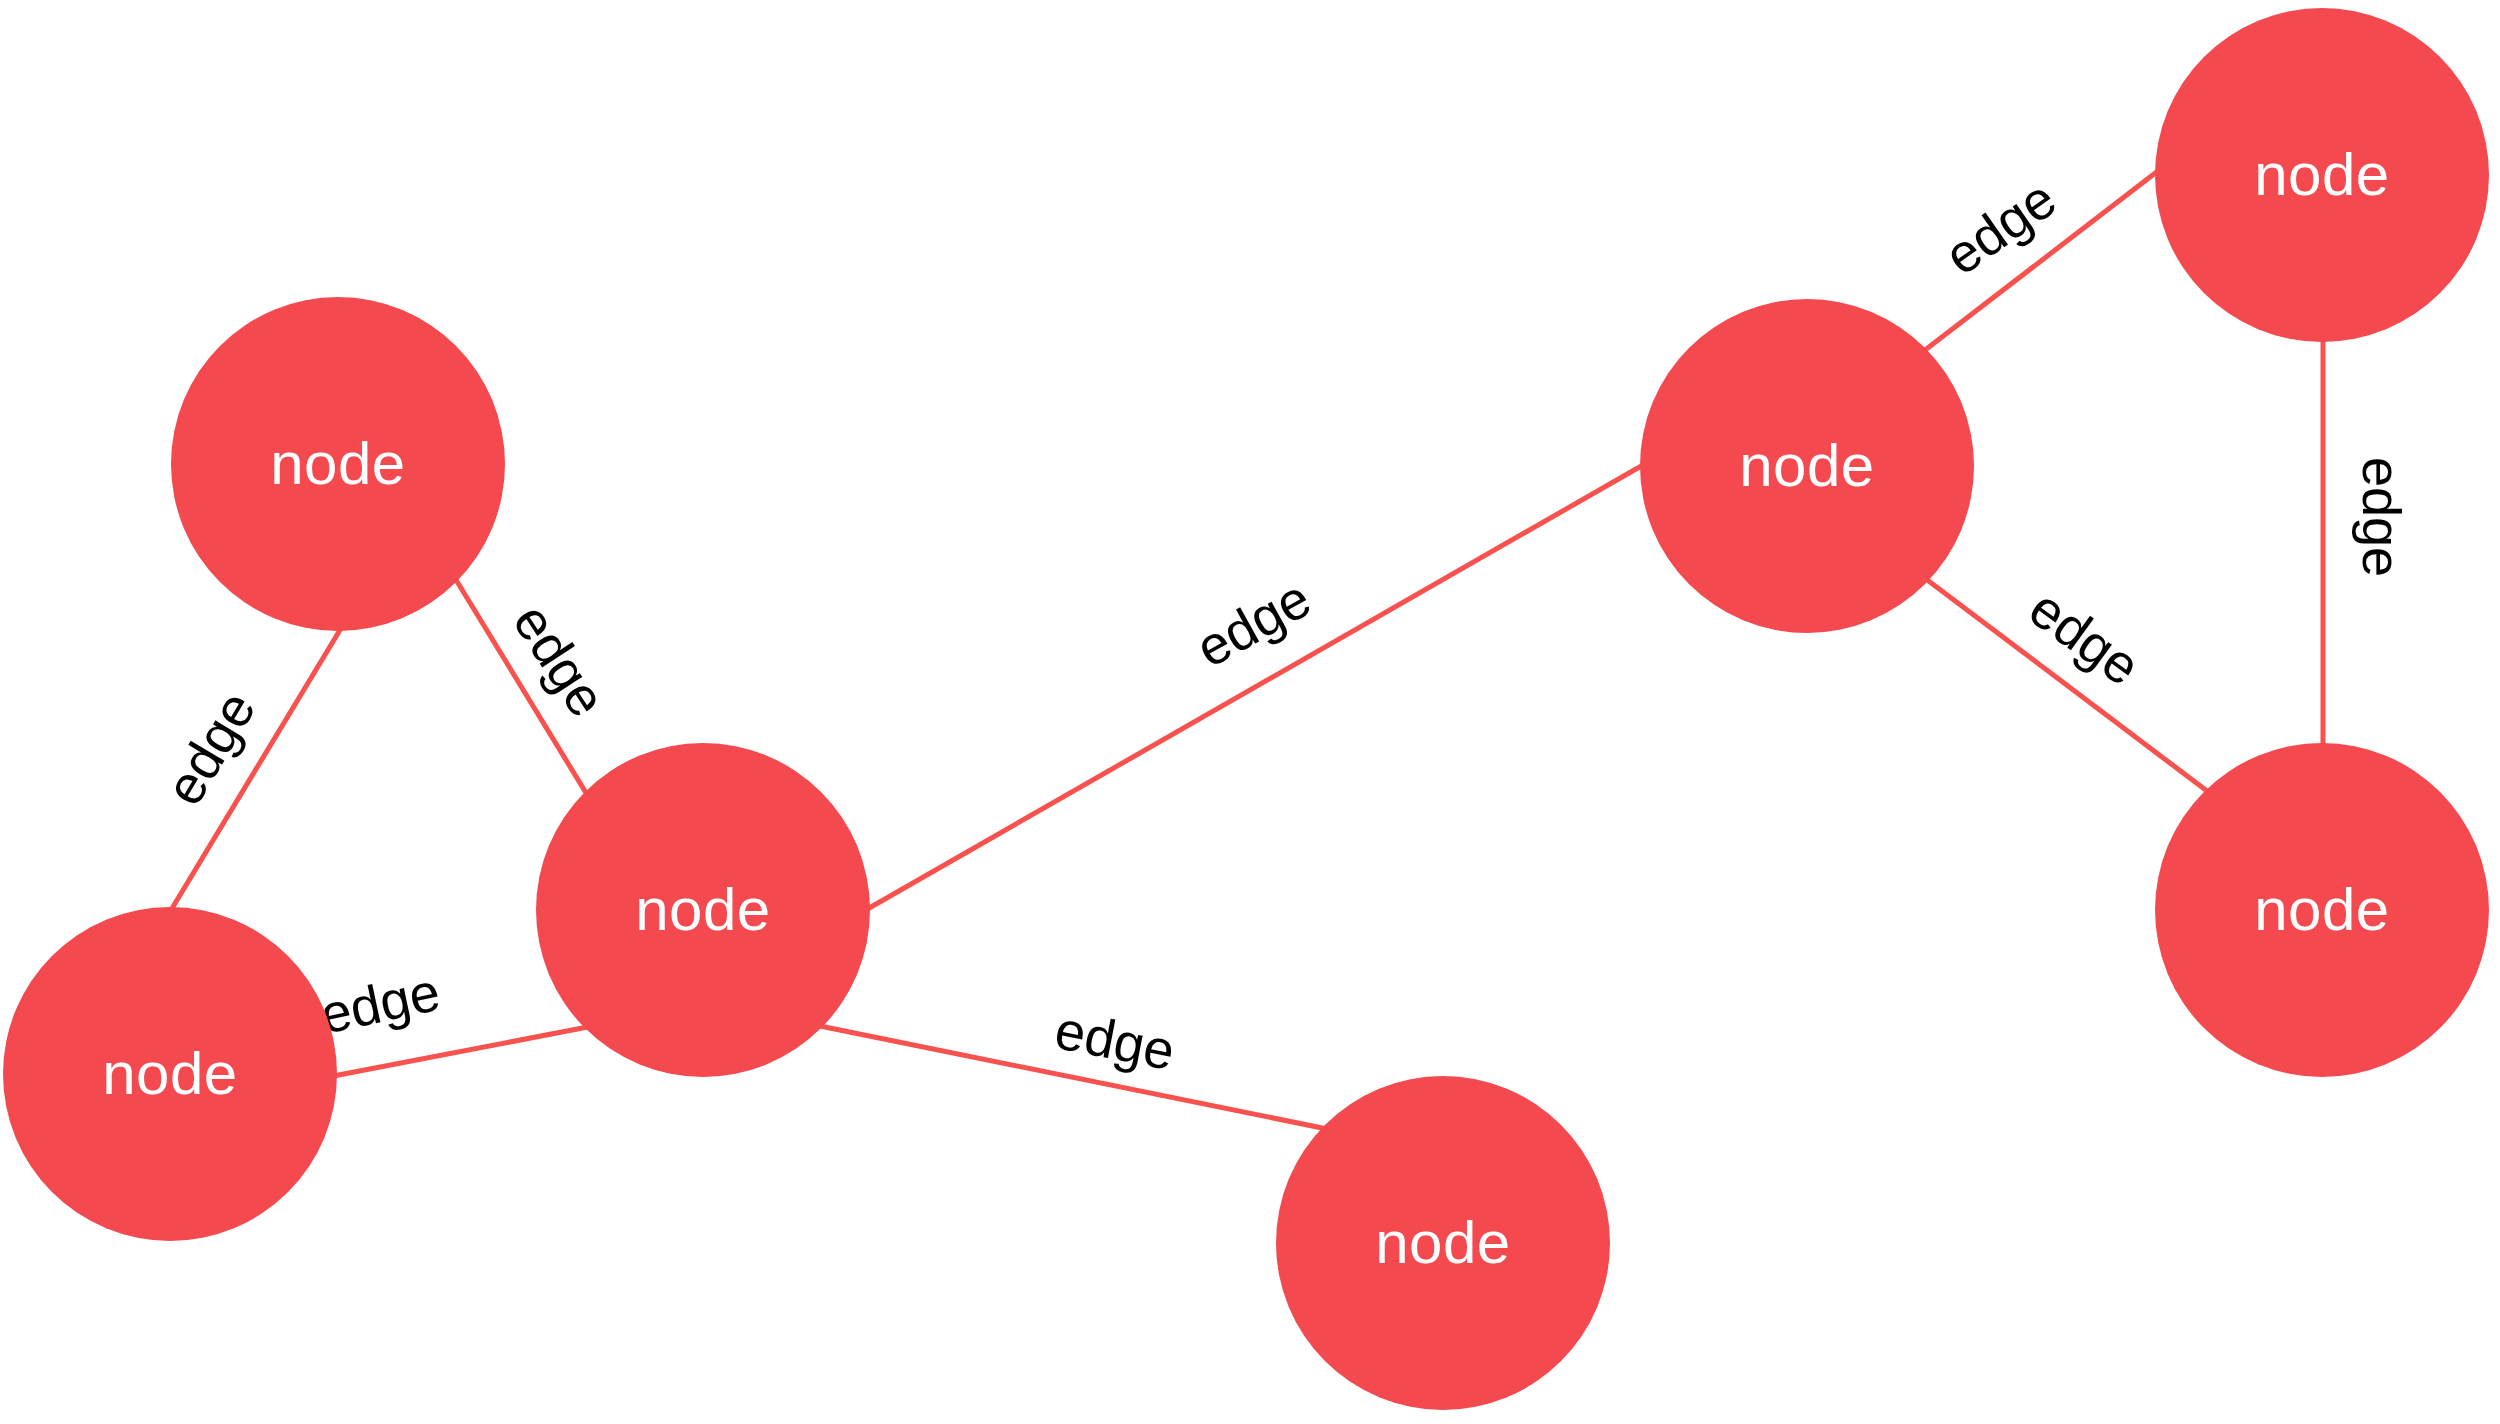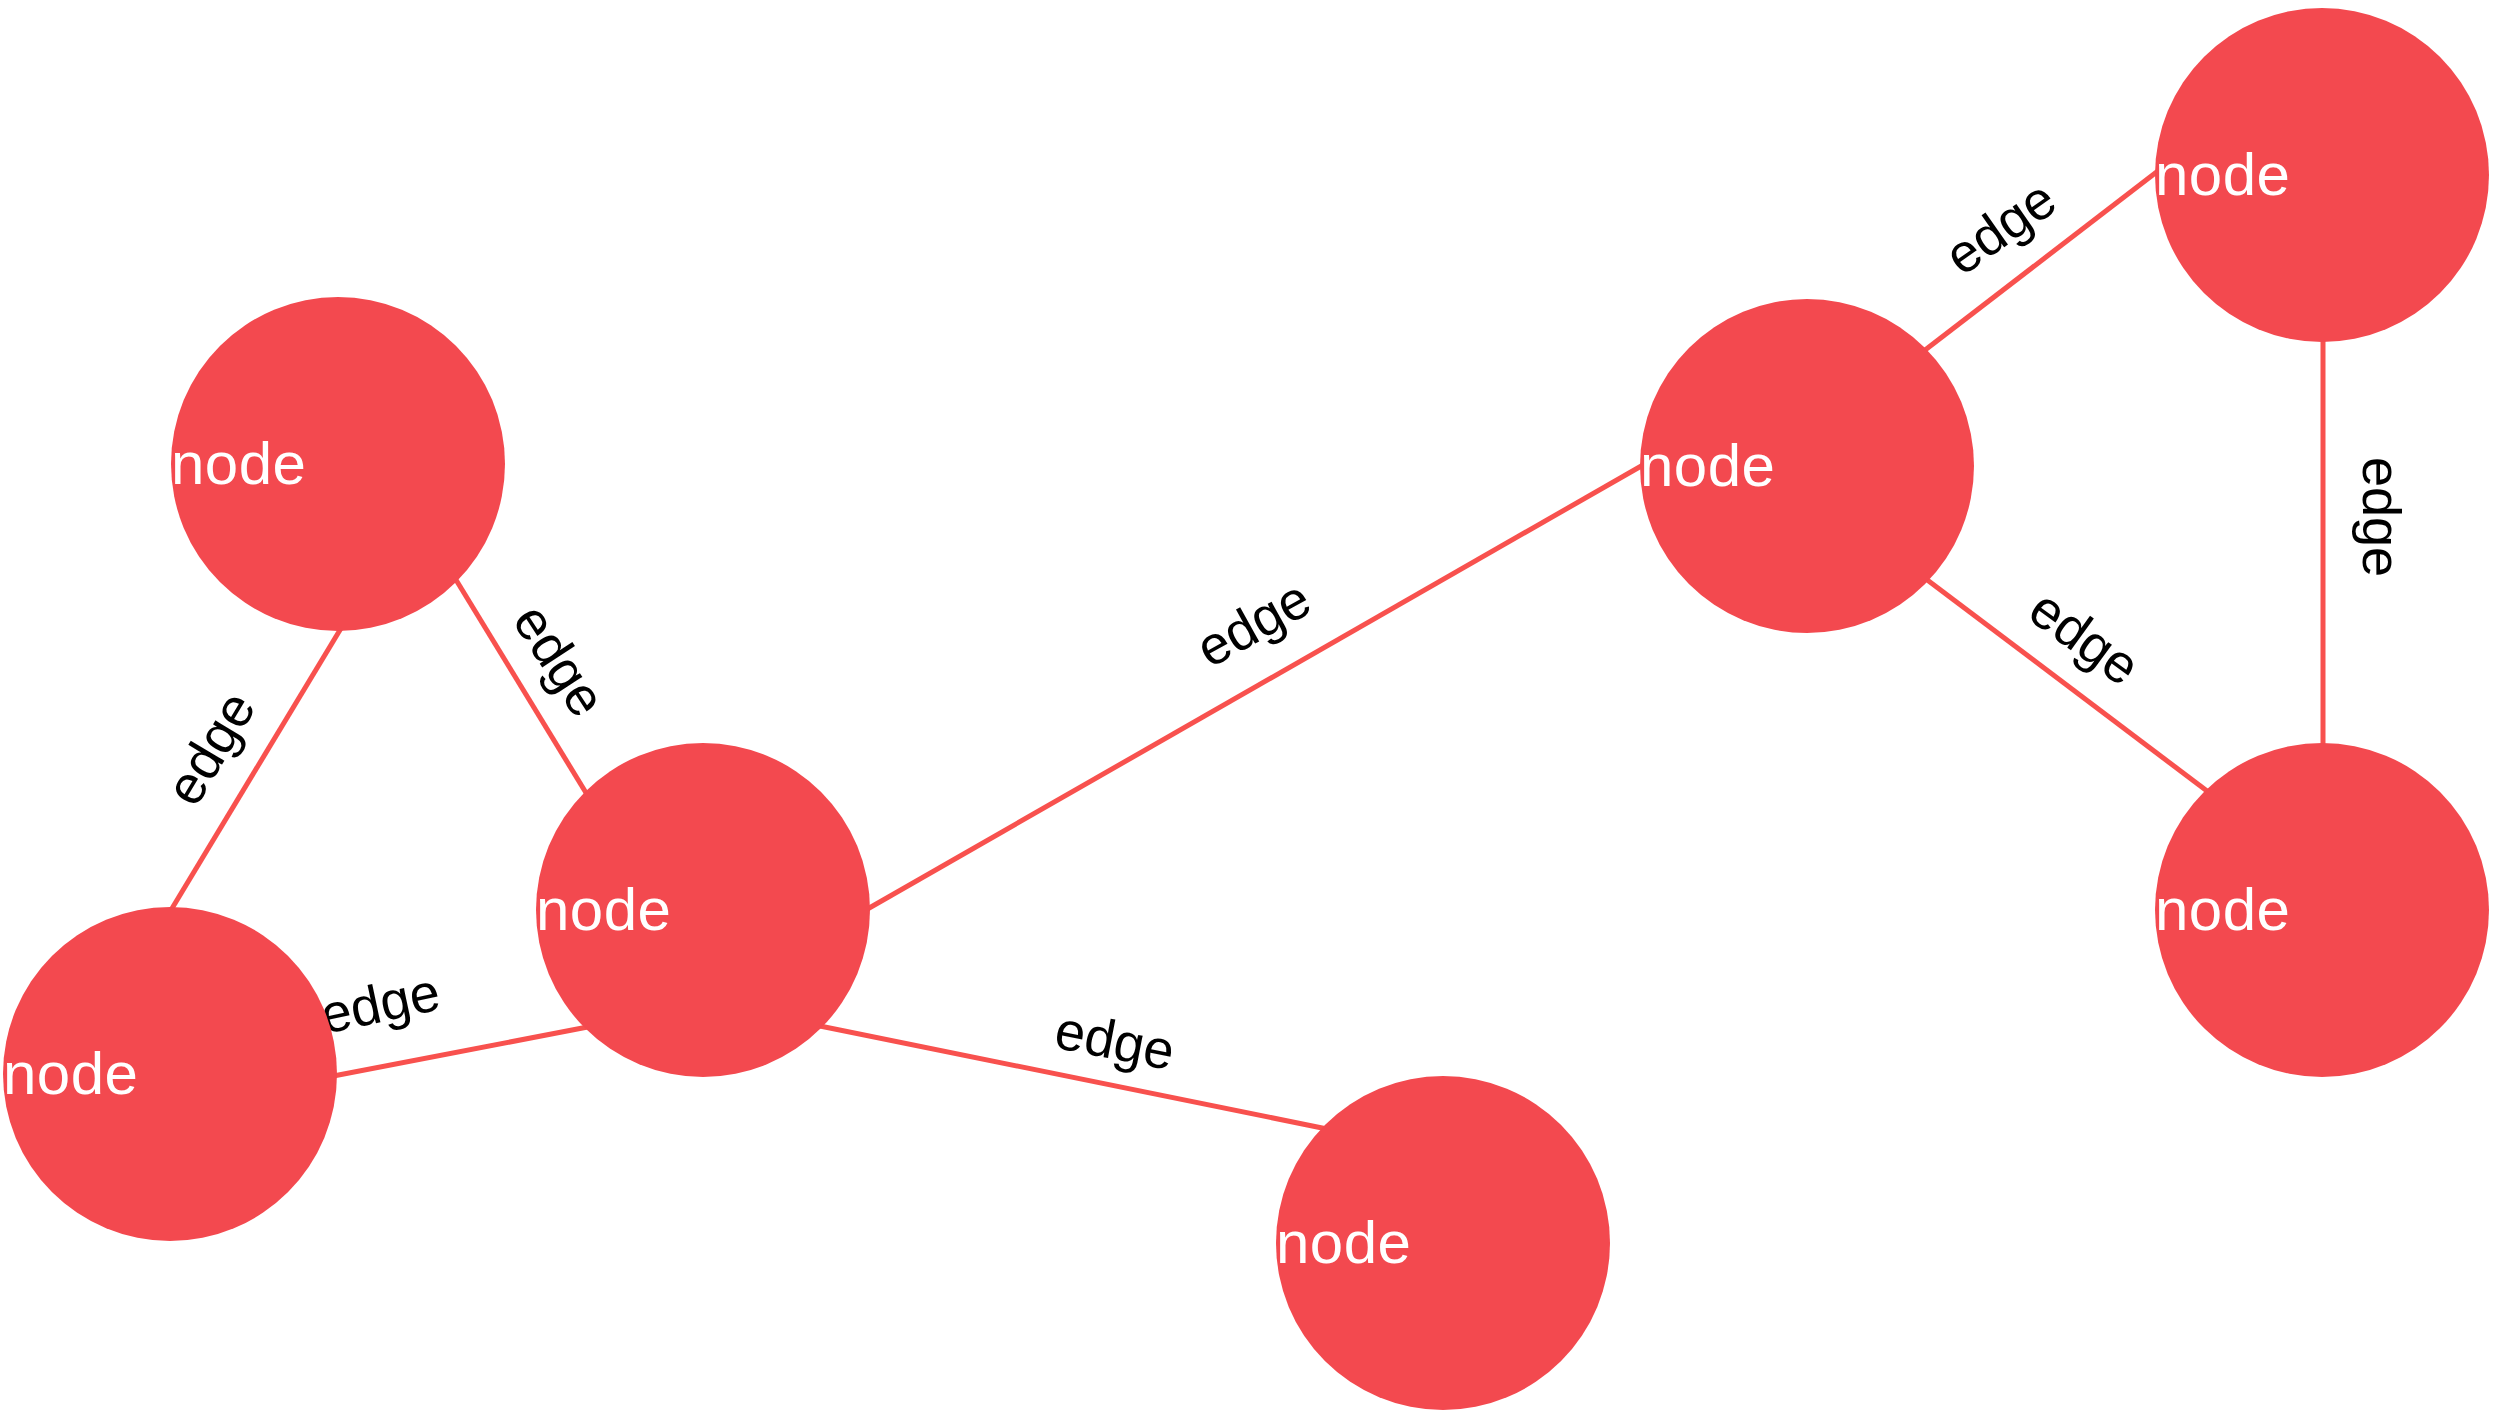--- a/index.html
+++ b/index.html
@@ -30,21 +30,21 @@
     top: 0;
     width: 100%;
     height: 100%;
     pointer-events: none;
   }
   .graph-node {
     position: absolute;
     border-radius: 50%;
     display: flex;
     align-items: center;
-    justify-content: flex-start;
+    justify-content: center;
     pointer-events: auto;
     box-sizing: border-box;
   }
   .node-label {
     font-size: 60px;
     line-height: 1;
     letter-spacing: 0.5px;
   }
   .edge-label {
     position: absolute;

